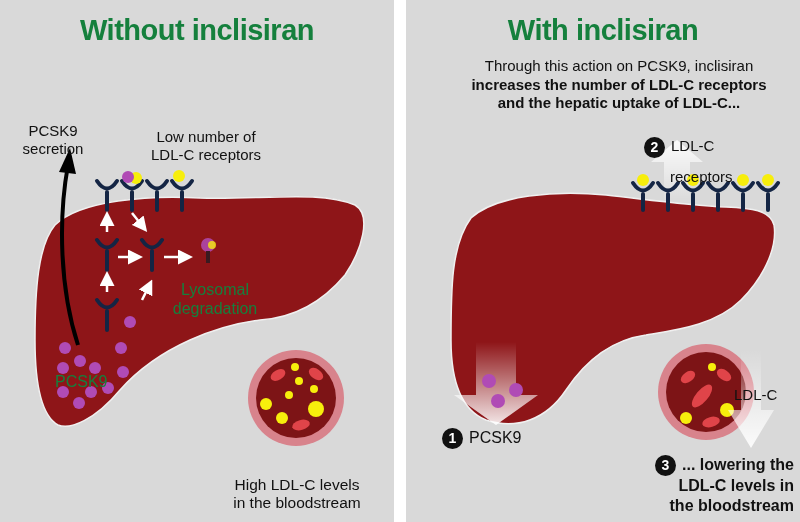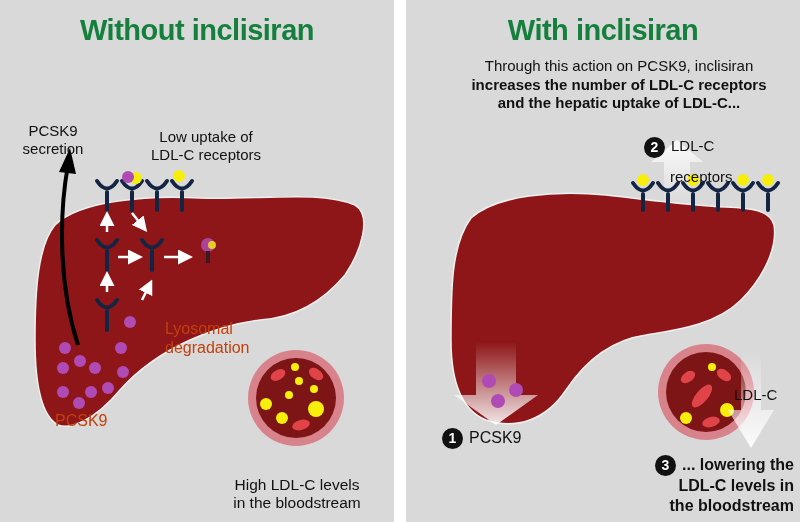--- a/index.html
+++ b/index.html
@@ -2,21 +2,21 @@
 <html><head>
 <meta charset="utf-8">
 <style>
   html, body { margin:0; padding:0; }
   body { width:800px; height:522px; background:#ffffff; position:relative; overflow:hidden; font-family:"Liberation Sans", sans-serif; }
   .panel { position:absolute; top:0; height:522px; background:#d9d9d9; overflow:hidden; }
   #left { left:0; width:394px; }
   #right { left:406px; width:394px; }
   .title { position:absolute; left:0; right:0; text-align:center; font-weight:bold; font-size:29px; color:#15803d; letter-spacing:-0.5px; }
   .lbl { position:absolute; font-size:15px; color:#111; line-height:18px; text-align:center; }
-  .wlbl { position:absolute; font-size:16px; color:#c2410c; line-height:19px; text-align:left;margin-top:39px; }
+  .wlbl { position:absolute; font-size:16px; color:#15803d; line-height:19px; text-align:center; }
   .bold { font-weight:bold; }
   svg { position:absolute; left:0; top:0; }
   .badge { display:inline-block; width:21px; height:21px; border-radius:50%; background:#111; color:#fff; font-weight:bold; font-size:14px; line-height:21px; text-align:center; vertical-align:middle; margin-right:6px; }
 </style>
 </head>
 <body>
 
 <div id="left" class="panel">
   <svg width="394" height="522" viewBox="0 0 394 522">
     <defs>
@@ -89,21 +89,21 @@
   </svg>
 
   <div class="title" style="top:14px;">Without inclisiran</div>
 
   <div class="lbl" style="left:18px; top:122px; width:70px;">
     <div>PCSK9</div>
     <div>secretion</div>
   </div>
 
   <div class="lbl" style="left:136px; top:128px; width:140px;">
-    <div>Low uptake of</div>
+    <div>Low number of</div>
     <div>LDL-C receptors</div>
   </div>
 
   <div class="wlbl" style="left:165px; top:280px; width:100px;">
     <div>Lyosomal</div>
     <div>degradation</div>
   </div>
 
   <div class="wlbl" style="left:55px; top:372px;">PCSK9</div>
 

